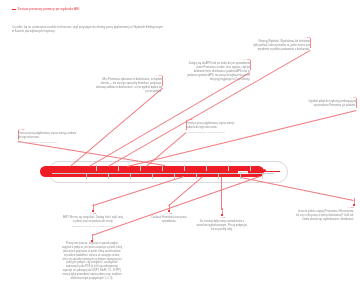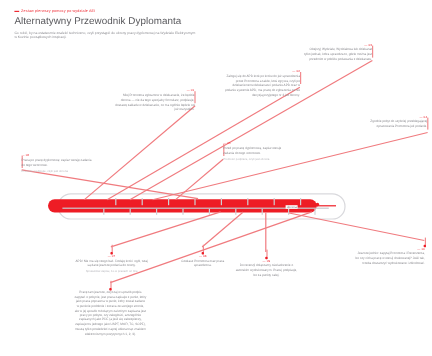--- a/index.html
+++ b/index.html
@@ -102,21 +102,20 @@
 </style>
 </head>
 <body>
 
 <div id="page">
 
   <div class="eyebrow">
     <span class="dash"></span>
     <span>Zestaw pierwszy pomocy po wydziale AEI</span>
   </div>
-  <div class="doc-title">Alternatywny Przewodnik Dyplomanta</div>
   <div class="lede">Co robić, by na ostatecznie znaleźć techniczno, czyli przystąpić do obrony pracy dyplomowej na Wydziale Elektrycznym w Kozinie początkowych inspiracji.</div>
 
   <div class="axis-wrap">
     <div class="rail-outline"></div>
     <div class="rail-red"></div>
     <div class="rail-thin"></div>
     <div class="rail-grey"></div>
     <div class="cap-dot" style="left:263px"></div>
     <div class="end-chip">obrona</div>
     <div id="ticks">

